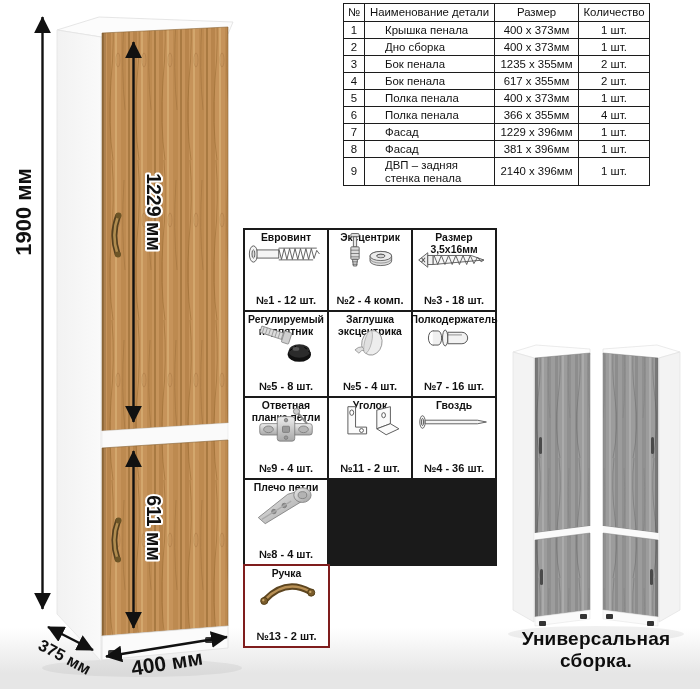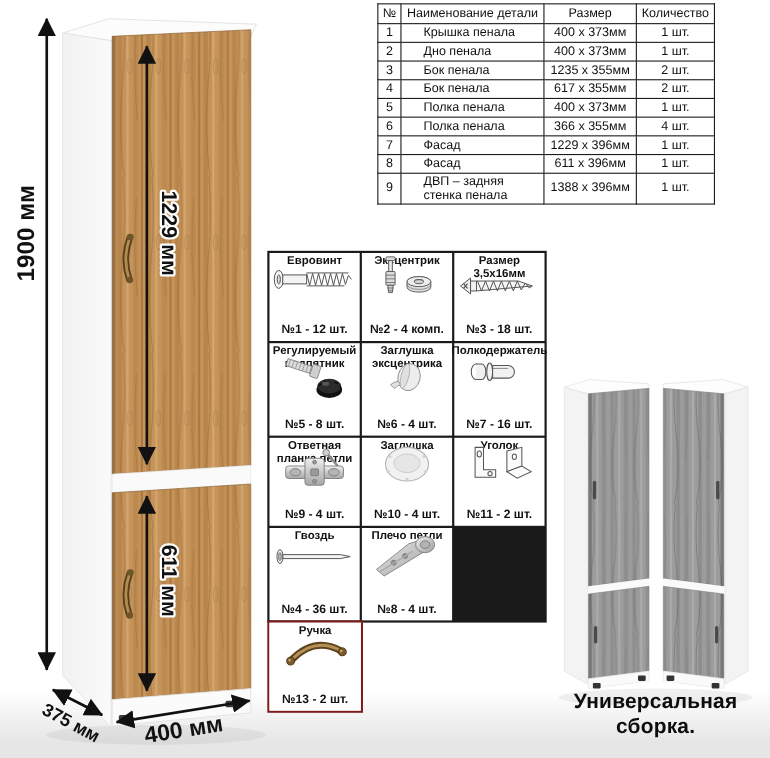--- a/index.html
+++ b/index.html
@@ -143,21 +143,21 @@
     </thead>
   <tbody id="parts-body">
       <tr>
         <td>1</td>
         <td class="name">Крышка пенала</td>
         <td>400 х 373мм</td>
         <td>1 шт.</td>
       </tr>
       <tr>
         <td>2</td>
-        <td class="name">Дно пенала</td>
+        <td class="name">Дно сборка</td>
         <td>400 х 373мм</td>
         <td>1 шт.</td>
       </tr>
       <tr>
         <td>3</td>
         <td class="name">Бок пенала</td>
         <td>1235 х 355мм</td>
         <td>2 шт.</td>
       </tr>
       <tr>
@@ -180,27 +180,27 @@
       </tr>
       <tr>
         <td>7</td>
         <td class="name">Фасад</td>
         <td>1229 х 396мм</td>
         <td>1 шт.</td>
       </tr>
       <tr>
         <td>8</td>
         <td class="name">Фасад</td>
-        <td>611 х 396мм</td>
+        <td>381 х 396мм</td>
         <td>1 шт.</td>
       </tr>
       <tr class="tall">
         <td>9</td>
         <td class="name">ДВП – задняя стенка пенала</td>
-        <td>1388 х 396мм</td>
+        <td>2140 х 396мм</td>
         <td>1 шт.</td>
       </tr>
     </tbody>
 </table>
 
 <div id="hw-grid">
     <div class="hw-cell">
       <div class="hw-title">Евровинт</div>
       <div class="hw-icon">
         <svg viewBox="0 0 84 26" width="76" height="24">
@@ -274,21 +274,21 @@
       <div class="hw-title">Заглушка эксцентрика</div>
       <div class="hw-icon">
         <svg viewBox="0 0 80 54" width="62" height="44">
           <g transform="rotate(14 40 27)">
             <ellipse cx="42" cy="25" rx="13" ry="16" fill="#ededed" stroke="#888" stroke-width="1"></ellipse>
             <path d="M31,33 q-5,1 -8,6 l6,3 q2,-5 6,-6 z" fill="#e0e0e0" stroke="#888" stroke-width=".9"></path>
             <ellipse cx="37" cy="25" rx="4.5" ry="15" fill="#e0e0e0" stroke="#999" stroke-width=".7"></ellipse>
           </g>
         </svg>
       </div>
-      <div class="hw-count">№6 - 4 шт.</div>
+      <div class="hw-count">№5 - 4 шт.</div>
     </div>
     <div class="hw-cell">
       <div class="hw-title">Полкодержатель</div>
       <div class="hw-icon">
         <svg viewBox="0 0 80 34" width="72" height="30">
           <g stroke="#555" stroke-width="1.1" fill="#f4f4f4">
             <ellipse cx="16" cy="17" rx="5" ry="8" fill="none"></ellipse>
             <path d="M16,9 h6 a4,8 0 0 1 0,16 h-6" fill="#f0f0f0"></path>
             <ellipse cx="30" cy="17" rx="3" ry="9"></ellipse>
             <path d="M33,10.5 h16 a6.5,6.5 0 0 1 0,13 h-16 z" fill="#f2f2f2"></path>
@@ -316,37 +316,20 @@
             <rect x="30" y="12" width="20" height="28" rx="3" fill="url(#slv1)"></rect>
             <ellipse cx="20" cy="26.5" rx="5.5" ry="3.8" fill="#b5b5b5"></ellipse>
             <ellipse cx="60" cy="26.5" rx="5.5" ry="3.8" fill="#b5b5b5"></ellipse>
             <rect x="36" y="23" width="8" height="7" rx="1" fill="#9a9a9a"></rect>
             <circle cx="40" cy="16" r="2" fill="#9a9a9a"></circle>
             <circle cx="40" cy="36" r="2" fill="#9a9a9a"></circle>
           </g>
         </svg>
       </div>
       <div class="hw-count">№9 - 4 шт.</div>
-    </div>
-    <div class="hw-cell">
-      <div class="hw-title">Заглушка</div>
-      <div class="hw-icon">
-        <svg viewBox="0 0 80 50" width="68" height="44">
-          <ellipse cx="40" cy="25" rx="23" ry="18" fill="#f1f1f1" stroke="#b5b5b5" stroke-width="1.2"></ellipse>
-          <ellipse cx="40" cy="24" rx="14" ry="10" fill="#e6e6e6" stroke="#c9c9c9" stroke-width="1"></ellipse>
-          <g fill="#cfcfcf">
-            <circle cx="22" cy="17" r="1.5"></circle>
-            <circle cx="58" cy="17" r="1.5"></circle>
-            <circle cx="20" cy="33" r="1.5"></circle>
-            <circle cx="60" cy="33" r="1.5"></circle>
-            <circle cx="40" cy="41" r="1.5"></circle>
-          </g>
-        </svg>
-      </div>
-      <div class="hw-count">№10 - 4 шт.</div>
     </div>
     <div class="hw-cell">
       <div class="hw-title">Уголок</div>
       <div class="hw-icon">
         <svg viewBox="0 0 80 48" width="68" height="42">
           <g fill="#fbfbfb" stroke="#555" stroke-width="1.1">
             <path d="M14,6 h9 v24 h13 v8 H14 z"></path>
             <ellipse cx="18.5" cy="13" rx="2.3" ry="3.2" fill="#fff"></ellipse>
             <circle cx="30" cy="34" r="2.3" fill="#fff"></circle>
             <path d="M48,10 l16,-4 v20 l-16,6 z"></path>

